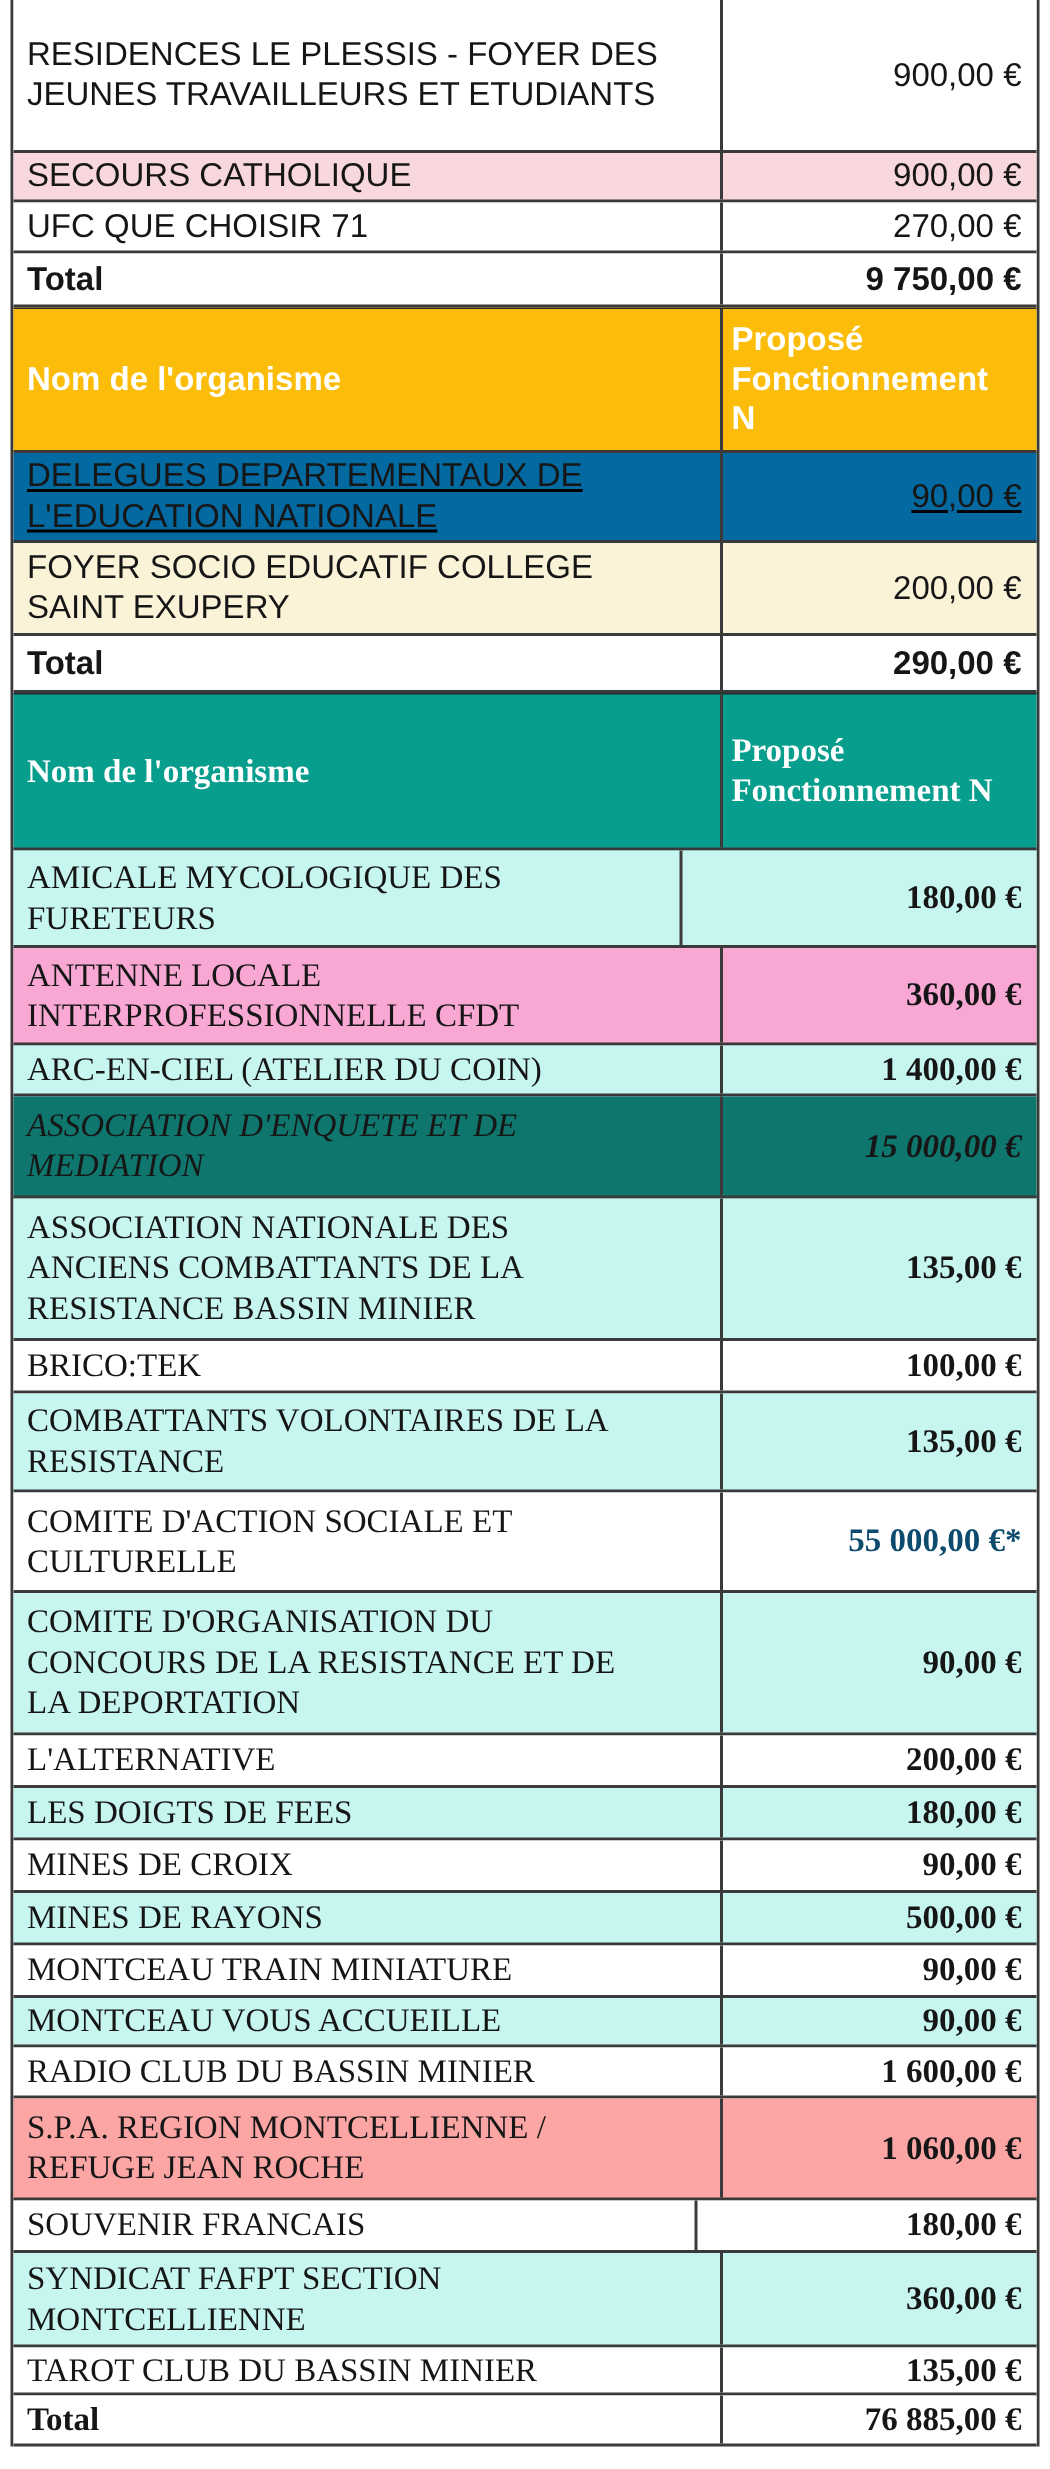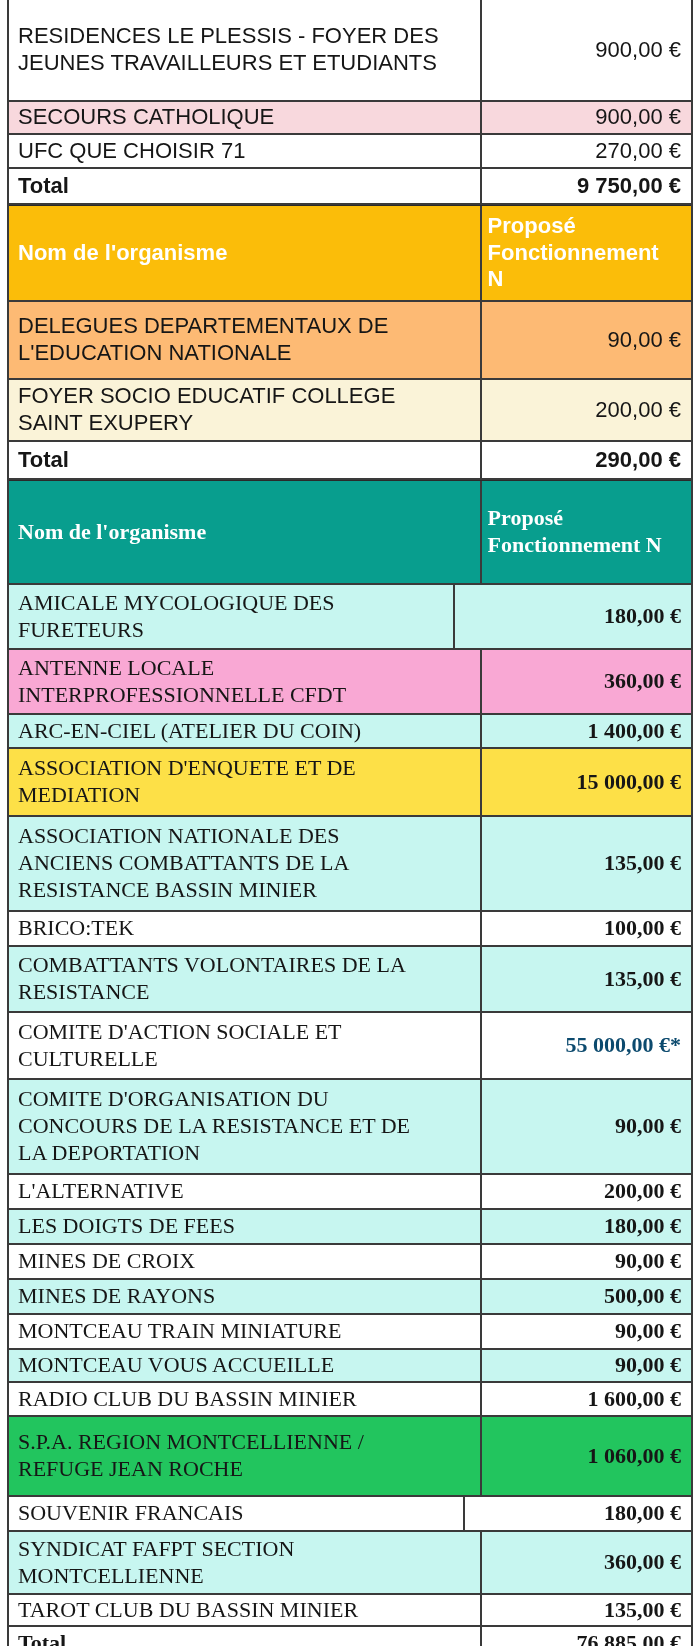--- a/index.html
+++ b/index.html
@@ -75,21 +75,21 @@
     <div class="row font-sans bold" style="height: 36px; background: rgb(255, 255, 255);">
       <div class="cell name">Total</div>
       <div class="cell value">9 750,00 €</div>
     </div>
     <div class="row font-sans header-row" style="height: 97px; background: rgb(251, 189, 9);">
       <div class="cell name">Nom de l'organisme</div>
       <div class="cell value"> Proposé
 Fonctionnement
 N</div>
     </div>
-    <div class="row font-sans" style="height: 78px; background: #fdba74;">
+    <div class="row font-sans" style="height: 60px; background: #0369a1; text-decoration: underline;">
       <div class="cell name">DELEGUES DEPARTEMENTAUX DE
 L'EDUCATION NATIONALE</div>
       <div class="cell value">90,00 €</div>
     </div>
     <div class="row font-sans" style="height: 62px; background: rgb(250, 243, 216);">
       <div class="cell name">FOYER SOCIO EDUCATIF COLLEGE
 SAINT EXUPERY</div>
       <div class="cell value">200,00 €</div>
     </div>
     <div class="row font-sans bold" style="height: 38px; background: rgb(255, 255, 255);">
@@ -108,21 +108,21 @@
     </div>
     <div class="row font-serif" style="height: 65px; background: #f9a8d4;">
       <div class="cell name">ANTENNE LOCALE
 INTERPROFESSIONNELLE CFDT</div>
       <div class="cell value">360,00 €</div>
     </div>
     <div class="row font-serif" style="height: 34px; background: rgb(199, 246, 240);">
       <div class="cell name">ARC-EN-CIEL (ATELIER DU COIN)</div>
       <div class="cell value">1 400,00 €</div>
     </div>
-    <div class="row font-serif" style="height: 68px; background: #fde047;">
+    <div class="row font-serif" style="height: 68px; background: #0f766e; font-style: italic;">
       <div class="cell name">ASSOCIATION D'ENQUETE ET DE
 MEDIATION</div>
       <div class="cell value">15 000,00 €</div>
     </div>
     <div class="row font-serif" style="height: 95px; background: rgb(199, 246, 240);">
       <div class="cell name">ASSOCIATION NATIONALE DES
 ANCIENS COMBATTANTS DE LA
 RESISTANCE BASSIN MINIER</div>
       <div class="cell value">135,00 €</div>
     </div>
@@ -167,21 +167,21 @@
       <div class="cell value">90,00 €</div>
     </div>
     <div class="row font-serif" style="height: 33px; background: rgb(199, 246, 240);">
       <div class="cell name">MONTCEAU VOUS ACCUEILLE</div>
       <div class="cell value">90,00 €</div>
     </div>
     <div class="row font-serif" style="height: 34px; background: rgb(255, 255, 255);">
       <div class="cell name">RADIO CLUB DU BASSIN MINIER</div>
       <div class="cell value">1 600,00 €</div>
     </div>
-    <div class="row font-serif" style="height: 80px; background: #22c55e;">
+    <div class="row font-serif" style="height: 68px; background: #fca5a5;">
       <div class="cell name">S.P.A. REGION MONTCELLIENNE /
 REFUGE JEAN ROCHE</div>
       <div class="cell value">1 060,00 €</div>
     </div>
     <div class="row font-serif" style="height: 35px; background: rgb(255, 255, 255); gap: 24px;">
       <div class="cell name">SOUVENIR FRANCAIS</div>
       <div class="cell value">180,00 €</div>
     </div>
     <div class="row font-serif" style="height: 63px; background: rgb(199, 246, 240);">
       <div class="cell name">SYNDICAT FAFPT SECTION

